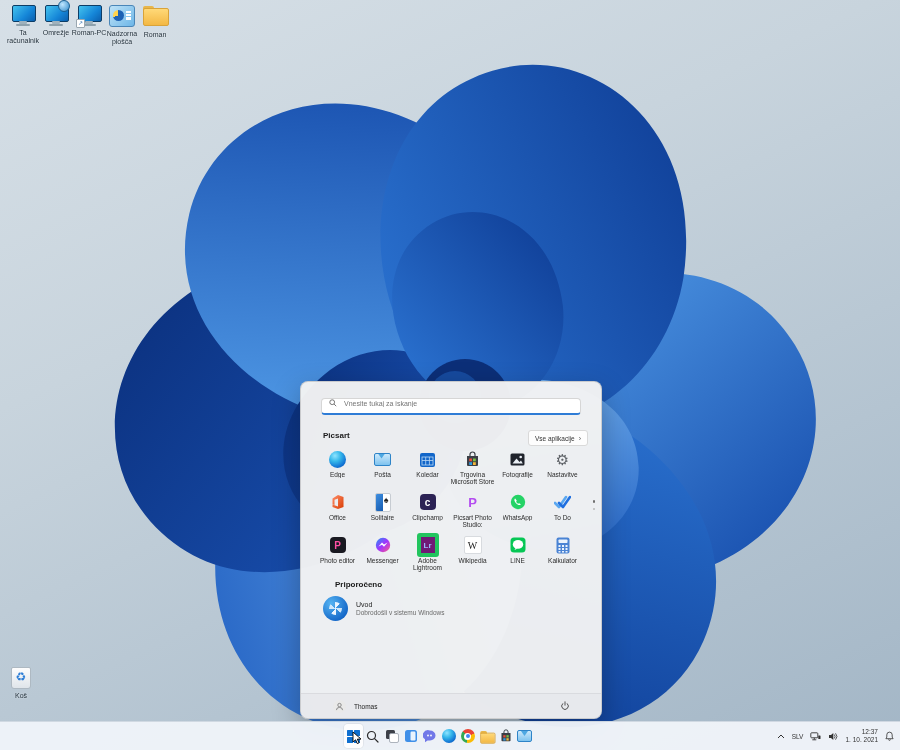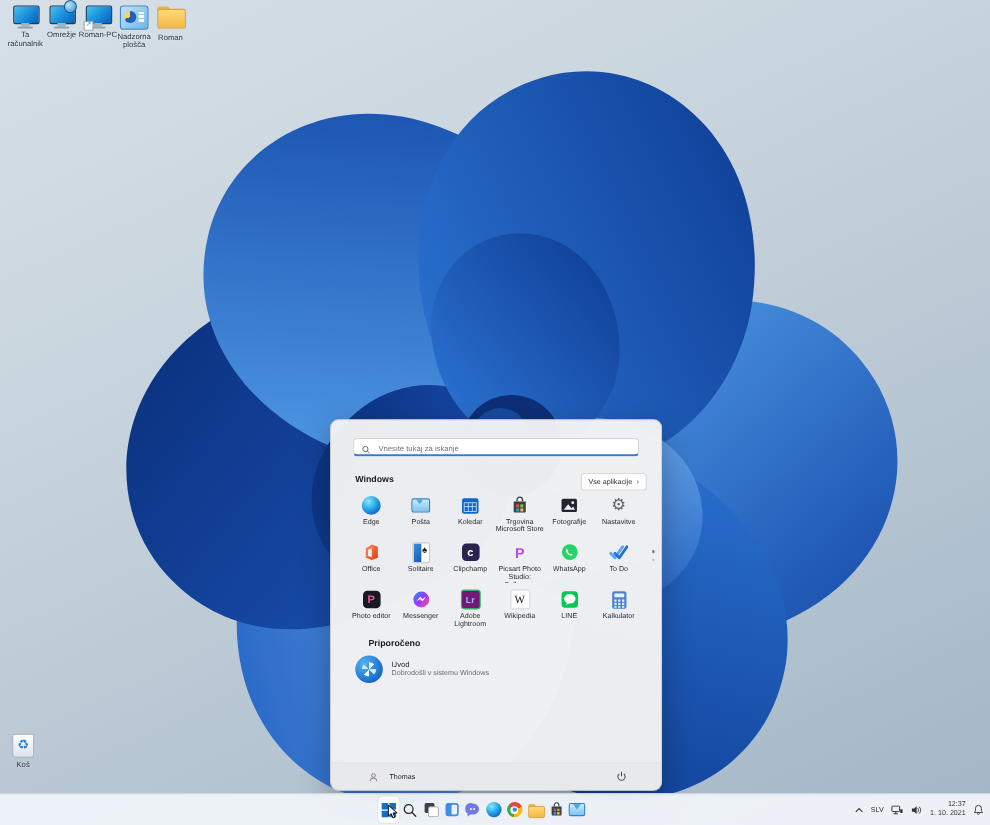--- a/index.html
+++ b/index.html
@@ -17,21 +17,21 @@
   .shortcut-arrow{position:absolute;left:0;bottom:0;width:7px;height:7px;background:#fff;border:1px solid #9aa7b0;border-radius:1px;font-size:6px;line-height:7px;color:#2f6fb0;}
   .cpanel{width:24px;height:20px;margin:1px auto 0;background:linear-gradient(135deg,#bfe3f7,#6db6e8);border:1px solid #4a86b8;border-radius:3px;position:relative;}
   .cpanel .pie{position:absolute;left:3px;top:4px;width:11px;height:11px;border-radius:50%;background:conic-gradient(#1e62b4 0 70%,#ffd34d 70% 100%);}
   .cpanel .bars{position:absolute;right:3px;top:5px;width:5px;height:9px;background:linear-gradient(#fff 0 2px,transparent 2px 3px,#fff 3px 5px,transparent 5px 6px,#fff 6px 9px);}
   .folder{width:24px;height:19px;margin:2px auto 0;position:relative;}
   .folder .back{position:absolute;left:0;top:0;width:11px;height:5px;background:#e8b64a;border-radius:2px 2px 0 0;}
   .folder .front{position:absolute;left:0;top:2px;width:24px;height:16px;background:linear-gradient(180deg,#ffd978,#f3b844);border-radius:2px;border:0.5px solid #d9a339;}
   .bin{width:18px;height:20px;margin:1px auto 0;background:linear-gradient(180deg,#fdfdfd,#dfe5ea);border:1px solid #aeb9c2;border-radius:2px 2px 3px 3px;font-size:12px;line-height:19px;color:#2f7fd6;text-align:center;}
   
   .startmenu{position:absolute;left:300px;top:381px;width:300px;height:336px;background:rgba(243,243,243,.97);border:1px solid rgba(0,0,0,.14);border-radius:8px;box-shadow:0 10px 28px rgba(0,0,0,.28);}
-  .searchbox{position:absolute;left:20px;top:16px;width:260px;height:17px;background:#fff;border:1px solid #d6d6d6;border-bottom:2px solid #2e7cd6;border-radius:4px;display:flex;align-items:flex-end;box-sizing:border-box;}
+  .searchbox{position:absolute;left:20px;top:16px;width:260px;height:17px;background:#fff;border:1px solid #d6d6d6;border-bottom:2px solid #2e7cd6;border-radius:4px;display:flex;align-items:flex-start;box-sizing:border-box;}
   .searchbox input{border:0;outline:0;background:transparent;font-size:7px;color:#444;width:220px;font-family:inherit;}
   .searchbox .mag{margin:0 5px 0 7px;display:flex;}
   .sec-head{position:absolute;font-size:8px;font-weight:bold;color:#1b1b1b;}
   .allapps{position:absolute;right:13px;top:48px;height:14px;background:#fdfdfd;border:1px solid #d9d9d9;border-radius:3px;font-size:6.5px;color:#333;display:flex;align-items:center;padding:0 6px;gap:4px;cursor:pointer;}
   .allapps .chv{font-size:7px;color:#555;}
   .pin-grid{position:absolute;left:14px;top:66px;display:grid;grid-template-columns:repeat(6,45px);grid-auto-rows:43px;}
   .tile{width:45px;display:flex;flex-direction:column;align-items:center;cursor:pointer;}
   .t-ic{width:22px;height:22px;display:flex;align-items:center;justify-content:center;margin-bottom:1px;position:relative;}
   .t-lb{font-size:6.5px;color:#2b2b2b;text-align:center;line-height:1.15;max-width:45px;max-height:16px;overflow:hidden;}
   .pagedots{position:absolute;right:6px;top:118px;display:flex;flex-direction:column;gap:5px;align-items:center;}
@@ -162,21 +162,21 @@
     <div class="searchbox">
       <span class="mag">
         <svg width="8" height="8" viewBox="0 0 10 10">
             <circle cx="4" cy="4" r="3" fill="none" stroke="#666" stroke-width="1.1"></circle>
             <line x1="6.3" y1="6.3" x2="9" y2="9" stroke="#666" stroke-width="1.1"></line>
           </svg>
       </span>
       <input type="text" placeholder="Vnesite tukaj za iskanje" style="">
     </div>
 
-    <div class="sec-head" style="left:22px;top:49px">Windows</div>
+    <div class="sec-head" style="left:22px;top:49px">Picsart</div>
 
     <div class="allapps">
       <span>Vse aplikacije</span>
       <span class="chv">›</span>
     </div>
 
     <div class="pin-grid">
 
       <div class="tile">
         <div class="t-ic">
@@ -315,21 +315,21 @@
               </defs>
               <circle cx="8" cy="8" r="7.2" fill="url(#ms)"></circle>
               <path d="M3.5,9.5 L7,5.5 L9,7.5 L12.5,5.5 L9,9.8 L7,7.8 Z" fill="#fff"></path>
             </svg>
         </div>
         <div class="t-lb">Messenger</div>
       </div>
 
       <div class="tile">
         <div class="t-ic">
-          <div style="width:16px;height:16px;background:#701a75;border:1px solid #22c55e;border-radius:3px;color:#9db9ff;font-size:8px;font-weight:bold;display:flex;align-items:center;justify-content:center;">Lr</div>
+          <div style="width:16px;height:16px;background:#701a75;border:4px solid #22c55e;border-radius:3px;color:#9db9ff;font-size:8px;font-weight:bold;display:flex;align-items:center;justify-content:center;">Lr</div>
         </div>
         <div class="t-lb">Adobe Lightroom</div>
       </div>
 
       <div class="tile">
         <div class="t-ic">
           <div style="width:16px;height:16px;background:#fff;border:1px solid #d8dbdf;border-radius:2px;color:#222;font-size:10px;font-family:'Liberation Serif','DejaVu Serif',serif;display:flex;align-items:center;justify-content:center;">W</div>
         </div>
         <div class="t-lb">Wikipedia</div>
       </div>

